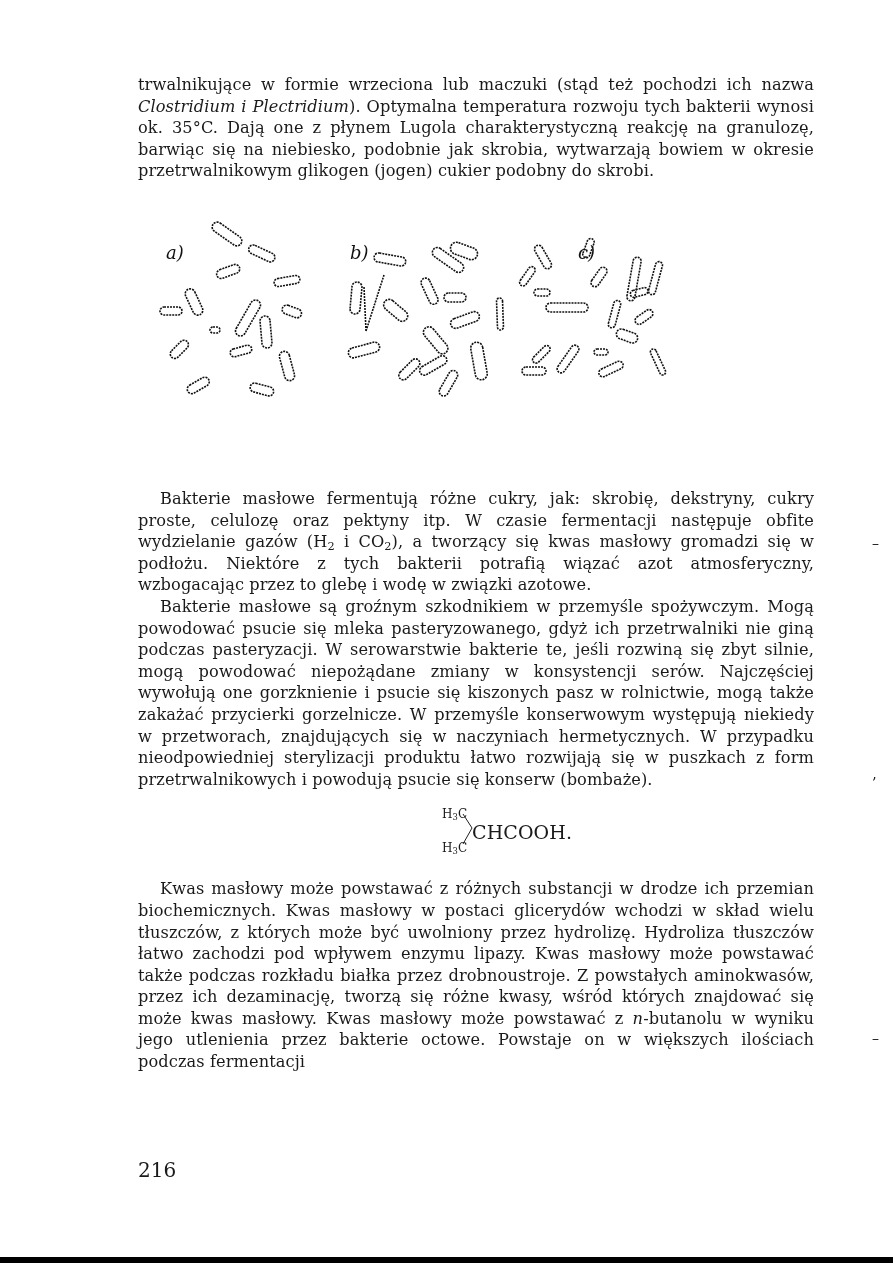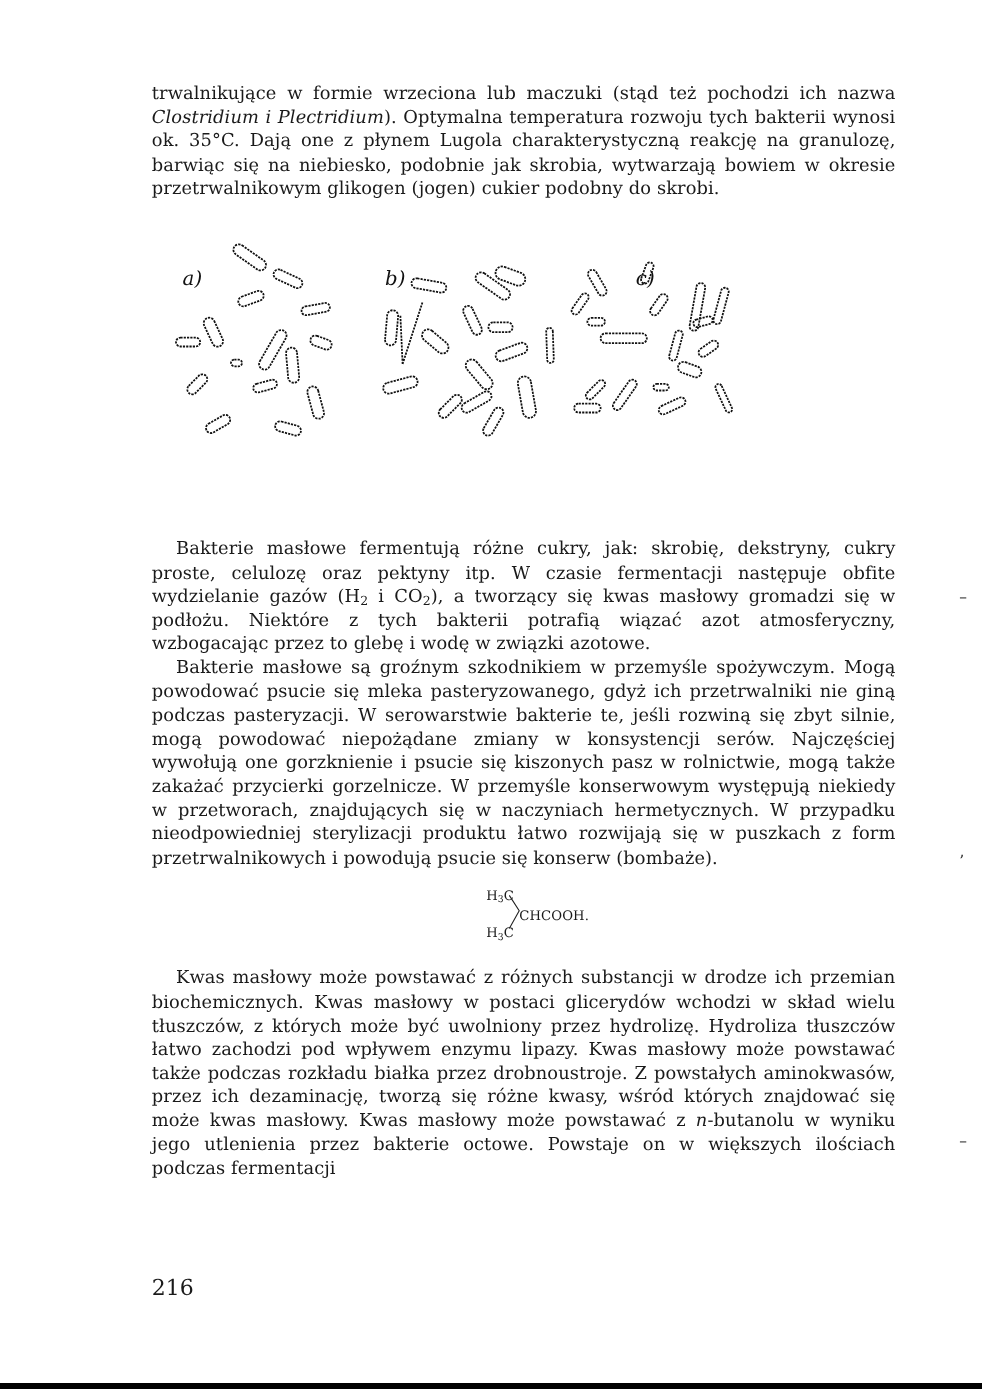--- a/index.html
+++ b/index.html
@@ -14,21 +14,21 @@
   .figure { position: absolute; left: 150px; top: 215px; width: 650px; height: 200px; }
   .caption { position: absolute; left: 160px; top: 420px; width: 640px; font-size: 12.4px;
              line-height: 15.5px; text-align: justify; text-align-last: center; }
   .caption i { font-style: italic; }
   .body { top: 488px; }
   .formula-row { height: 60px; position: relative; }
   .formula-label { position: absolute; left: 22px; top: 19px; }
   .formula { position: absolute; left: 304px; top: 0; width: 200px; height: 60px; }
   .f-h3c-top { position: absolute; left: 0; top: 0px; font-size: 12px; }
   .f-h3c-bot { position: absolute; left: 0; top: 34px; font-size: 12px; }
-  .f-main { position: absolute; left: 30px; top: 18px; font-size: 12px; }
+  .f-main { position: absolute; left: 30px; top: 18px; font-size: 19px; }
   .f-bracket { position: absolute; left: 20px; top: 6px; }
   .page-number { position: absolute; left: 138px; top: 1158px; font-size: 20px; }
   .bottom-bar { position: absolute; left: 0; top: 1256px; width: 893px; height: 7px;
                 background: linear-gradient(#ffffff 0, #ffffff 1px, #000 1px); }
   .margin-mark { position: absolute; font-size: 14px; color: #222; }
   sub { font-size: 0.7em; vertical-align: -0.25em; line-height: 0; }
   .bold { font-weight: bold; }
 </style>
 </head>
 <body>

